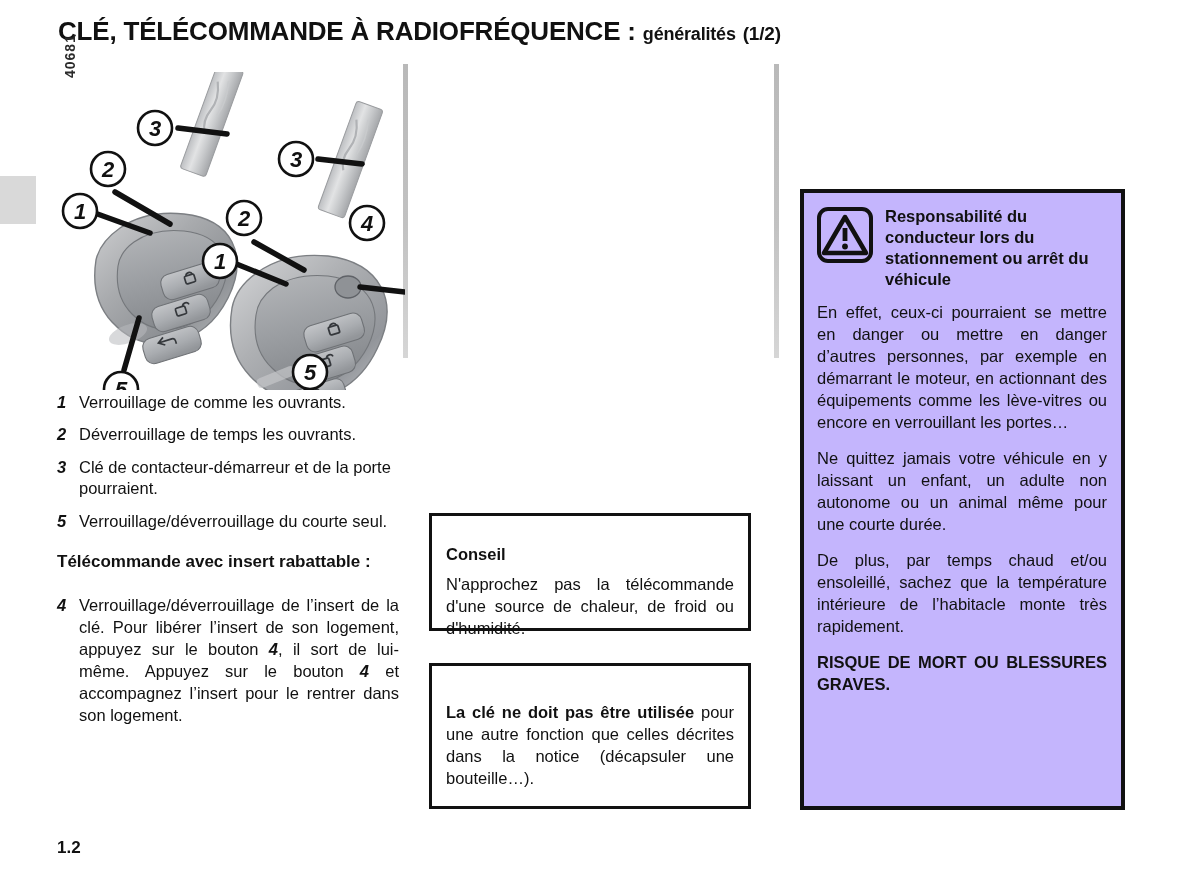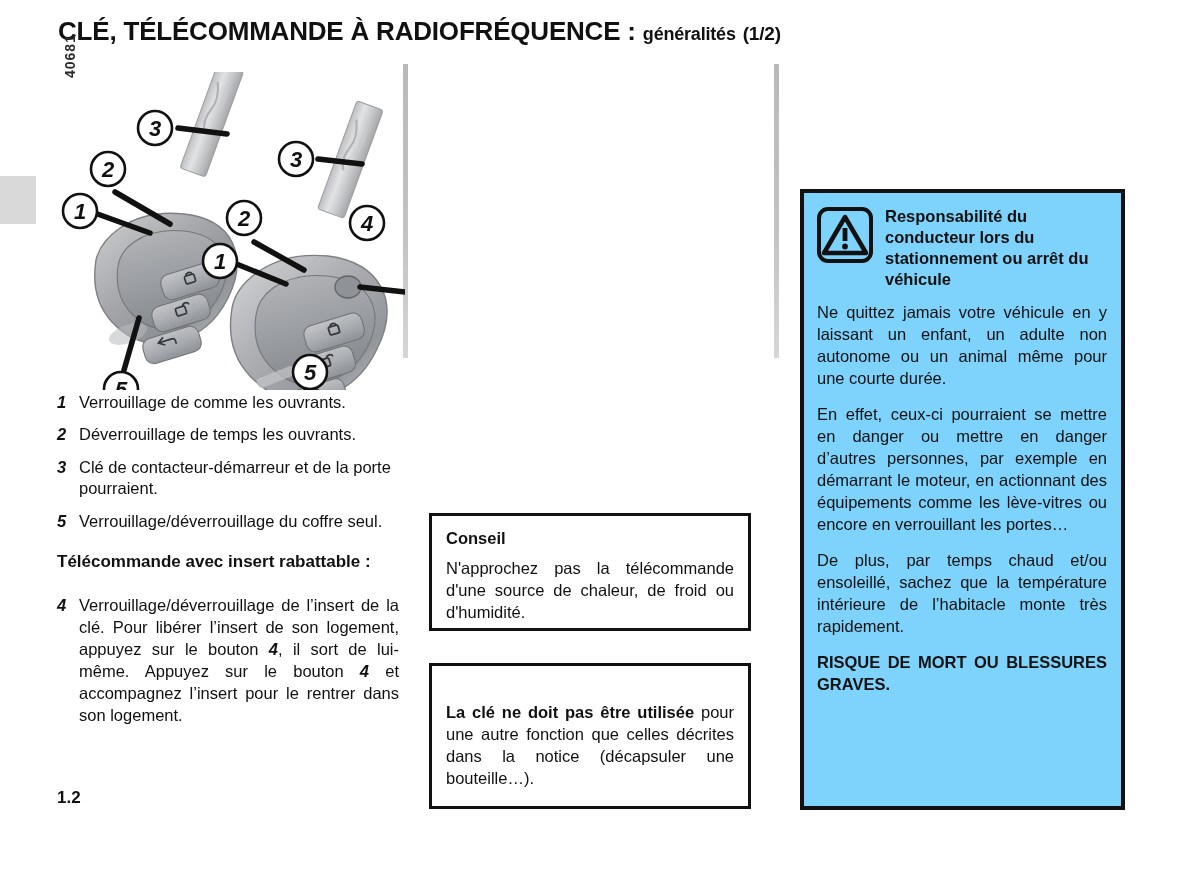--- a/index.html
+++ b/index.html
@@ -38,21 +38,21 @@
     left: 0px;
     top: 176px;
     width: 36px;
     height: 48px;
     background: #d9d9d9;
   }
 
   .page-number {
     position: absolute;
     left: 57px;
-    top: 788px;
+    top: 838px;
     font-size: 17px;
     font-weight: bold;
     letter-spacing: 0px;
   }
 
   .col-divider {
     position: absolute;
     top: 64px;
     width: 5px;
     height: 294px;
@@ -143,21 +143,21 @@
     border: 3px solid #111111;
     background: #ffffff;
     box-sizing: border-box;
     font-size: 16.5px;
     line-height: 1.33;
   }
   .mid-box.b1 {
     top: 513px;
     width: 322px;
     height: 118px;
-    padding: 12px 14px 10px 14px;
+    padding: 28px 14px 10px 14px;
   }
   .mid-box.b2 {
     top: 663px;
     width: 322px;
     height: 146px;
     padding: 36px 14px 22px 14px;
   }
   .mid-box .bhead {
     font-weight: bold;
     margin-bottom: 8px;
@@ -170,21 +170,21 @@
 
   
   .warn-box {
     position: absolute;
     left: 800px;
     top: 189px;
     width: 325px;
     height: 621px;
     box-sizing: border-box;
     border: 4px solid #111111;
-    background: #7dd3fc;
+    background: #c4b5fd;
     padding: 12px 14px 10px 13px;
   }
   .warn-head {
     display: flex;
     align-items: flex-start;
     margin-bottom: 12px;
   }
   .warn-icon {
     flex: 0 0 56px;
     width: 56px;
@@ -380,21 +380,21 @@
   <div class="num-item">
     <span class="n">2</span>
     <span class="t">Déverrouillage de temps les ouvrants.</span>
   </div>
   <div class="num-item">
     <span class="n">3</span>
     <span class="t">Clé de contacteur-démarreur et de la porte pourraient.</span>
   </div>
   <div class="num-item">
     <span class="n">5</span>
-    <span class="t">Verrouillage/déverrouillage du coffre seul.</span>
+    <span class="t">Verrouillage/déverrouillage du courte seul.</span>
   </div>
 </div>
 
 <div class="subhead">Télécommande avec insert rabattable :</div>
 
 <div class="para4">
   <span class="n">4</span>
   <span class="t"><span>Verrouillage/déverrouillage de l’insert de la clé. Pour libérer l’insert de son logement, appuyez sur le bouton </span><b>4</b><span>, il sort de lui-même. Appuyez sur le bouton </span><b>4</b><span> et accompagnez l’insert pour le rentrer dans son logement.</span></span>
 </div>
 
@@ -412,19 +412,19 @@
     <div class="warn-icon">
       <svg width="56" height="56" viewBox="0 0 56 56" xmlns="http://www.w3.org/2000/svg">
         <rect x="2" y="2" width="52" height="52" rx="9" ry="9" fill="none" stroke="#111111" stroke-width="4"></rect>
         <path d="M28 10 L49 46 L7 46 Z" fill="none" stroke="#111111" stroke-width="4.5" stroke-linejoin="round"></path>
         <rect x="25.6" y="21" width="4.8" height="13" fill="#111111"></rect>
         <circle cx="28" cy="39.5" r="2.9" fill="#111111"></circle>
       </svg>
     </div>
     <div class="warn-title">Responsabilité du conducteur lors du stationnement ou arrêt du véhicule</div>
   </div>
+  <p>En effet, ceux-ci pourraient se mettre en danger ou mettre en danger d’autres personnes, par exemple en démarrant le moteur, en actionnant des équipements comme les lève-vitres ou encore en verrouillant les portes…</p>
   <p>Ne quittez jamais votre véhicule en y laissant un enfant, un adulte non autonome ou un animal même pour une courte durée.</p>
-  <p>En effet, ceux-ci pourraient se mettre en danger ou mettre en danger d’autres personnes, par exemple en démarrant le moteur, en actionnant des équipements comme les lève-vitres ou encore en verrouillant les portes…</p>
   <p>De plus, par temps chaud et/ou ensoleillé, sachez que la température intérieure de l’habitacle monte très rapidement.</p>
   <p class="last">RISQUE DE MORT OU BLESSURES GRAVES.</p>
 </div>
 
 <div class="page-number">1.2</div>
 
 </body></html>

